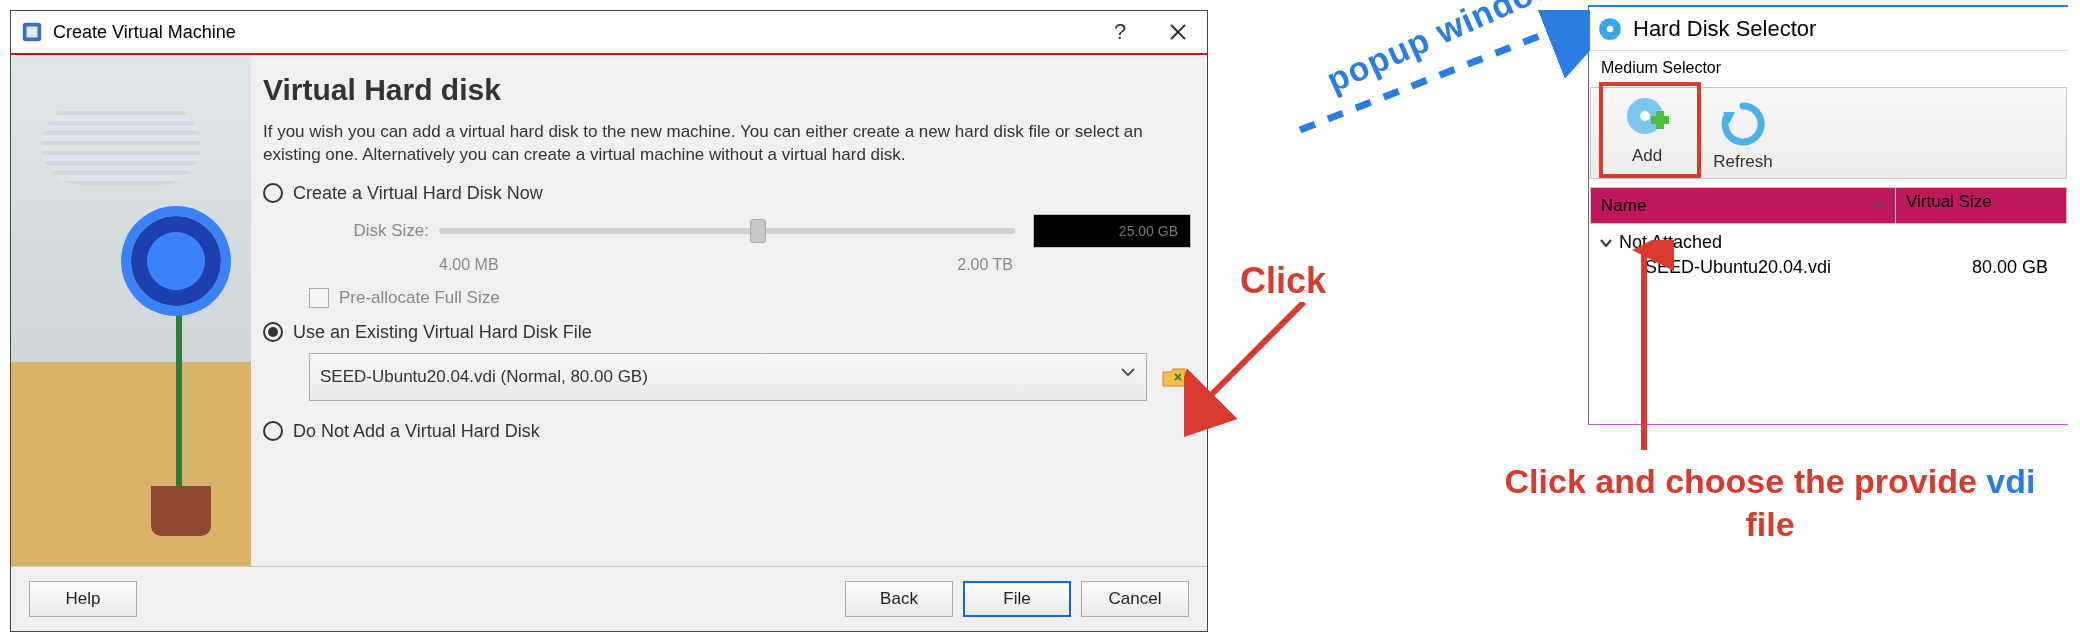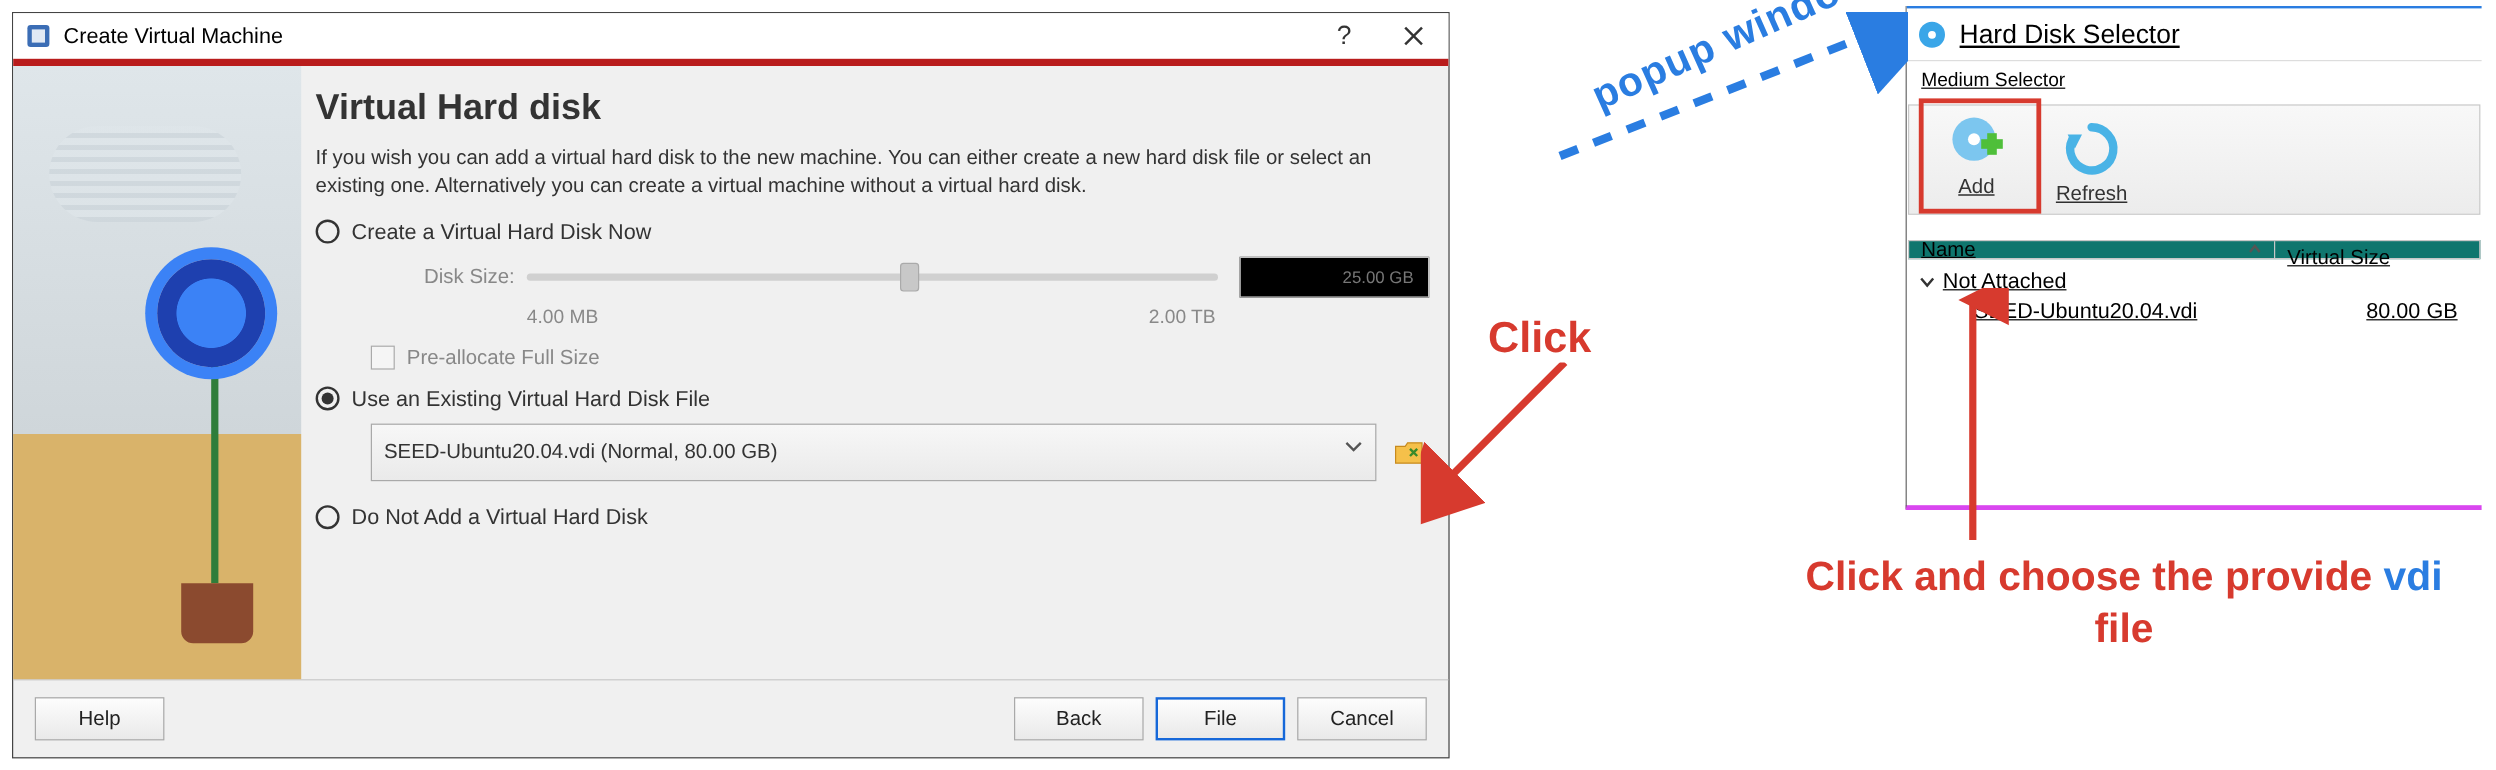--- a/index.html
+++ b/index.html
@@ -26,21 +26,21 @@
     background: #f0f0f0;
     display: flex;
     flex-direction: column;
   }
   .titlebar {
     height: 44px;
     background: #ffffff;
     display: flex;
     align-items: center;
     padding-left: 10px;
-    border-bottom: 6px solid #b91c1c;
+    border-bottom: 2px solid #b91c1c;
   }
   .titlebar .app-icon {
     width: 22px; height: 22px;
     margin-right: 10px;
   }
   .titlebar .title { flex: 1; font-size: 18px; }
   .titlebar .help, .titlebar .close {
     width: 58px; height: 44px;
     display:flex; align-items:center; justify-content:center;
     font-size: 22px; color:#333;
@@ -161,22 +161,21 @@
   .btn.primary { border:2px solid #1668d9; }
   .button-bar .spacer { flex:1; }
 
   
   .popup {
     position:absolute;
     left:1588px; top:5px;
     width:480px; height:420px;
     background:#fff;
     border-left:1px solid #666;
-    border-bottom:4px solid #d946ef;
-    text-decoration:underline;
+    border-bottom:1px solid #d946ef;
   }
   .popup .ptitlebar {
     height:46px; background:#fff; border-bottom:1px solid #ddd;
     display:flex; align-items:center; padding-left:8px;
     border-top:2px solid #2a7de1;
   }
   .popup .picon { width:26px; height:26px; margin-right:10px;}
   .popup .ptitle { font-size:22px; }
   .popup .subtitle { padding:8px 12px 4px; font-size:16px; }
   .popup .toolbar {
@@ -189,22 +188,22 @@
     width:84px; height:84px; display:flex; flex-direction:column;
     align-items:center; justify-content:center; margin-right:6px;
     font-size:17px; color:#333;
   }
   .tool-btn svg { margin-bottom:4px; }
   .add-highlight {
     border:4px solid #d73a2e;
     padding:2px;
   }
   .popup .headers {
-    display:flex; border:1px solid #c7c7c7; margin:21px 1px 0 1px; height:16px;
-    font-size:17px; background:#0f766e;
+    display:flex; border:1px solid #c7c7c7; margin:8px 1px 0 1px; height:37px;
+    font-size:17px; background:#be185d;
   }
   .popup .headers .col1 { flex:1; padding:4px 10px; border-right:1px solid #c7c7c7;}
   .popup .headers .col2 { width:170px; padding:4px 10px;}
   .popup .tree { margin:6px 10px; font-size:18px;}
   .tree-row { display:flex; align-items:center; padding:2px 0;}
   .tree-row.indent { margin-left:46px; justify-content:space-between;}
   .tree-toggle { margin-right:6px; }
 
   
   .annot-click {

